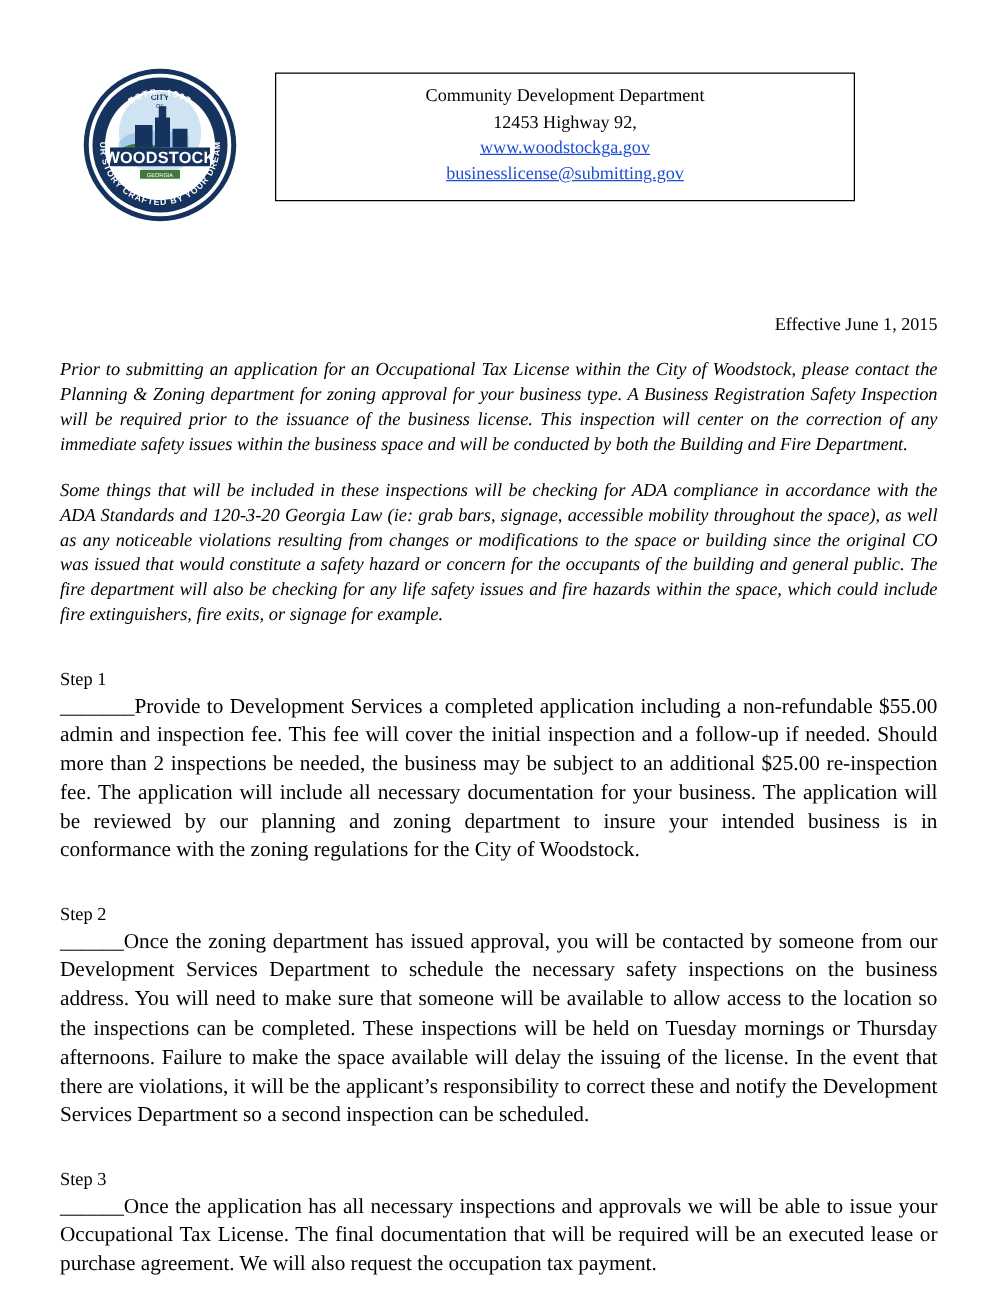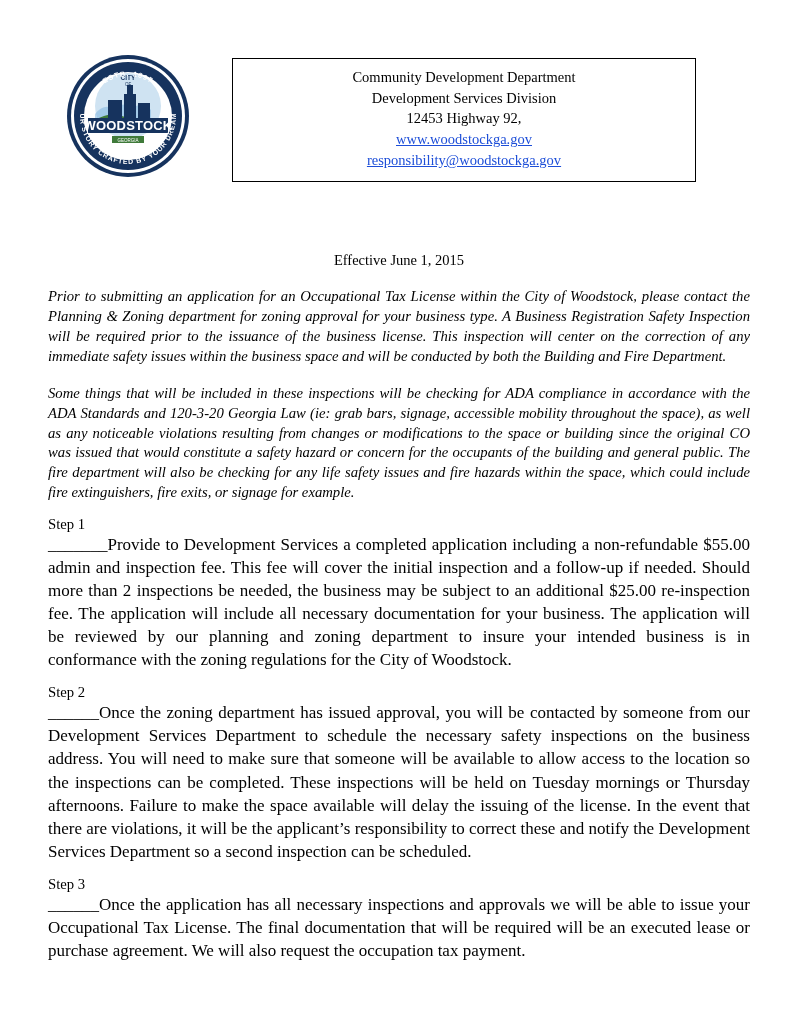--- a/index.html
+++ b/index.html
@@ -40,52 +40,52 @@
   .seal {
     width: 124px;
     height: 124px;
     position: relative;
   }
   .seal svg { display: block; }
 
   .addr-box {
     flex: 0 0 auto;
     width: 450px;
-    margin-left: 24px;
+    margin-left: 12px;
     margin-top: 10px;
     border: 1px solid #000;
     padding: 8px 6px 10px 6px;
     text-align: center;
     font-size: 14.5px;
     line-height: 1.43;
   }
   .addr-box div { white-space: nowrap; }
   .addr-link {
     color: #1d4ed8;
     text-decoration: underline;
   }
 
   
   .effective {
-    text-align: center;
+    text-align: right;
     font-size: 14.5px;
     margin-top: 54px;
     margin-bottom: 0;
   }
   p.body {
     font-size: 14.7px;
     line-height: 1.355;
     text-align: justify;
     margin: 18px 0 0 0;
     font-style: italic;
   }
   p.tight { margin-top: 17px; }
   .step-label {
     font-size: 14.7px;
-    margin: 13px 0 0 0;
+    margin: 33px 0 0 0;
   }
   .step-body {
     font-size: 17px;
     line-height: 1.355;
     text-align: justify;
     margin: 0;
   }
 </style>
 </head>
 <body>
@@ -130,24 +130,23 @@
           </text>
           <text font-family="'Liberation Sans', sans-serif" font-size="7" font-weight="bold" fill="#ffffff" letter-spacing="0.8">
             <textPath href="#arcBottom" startOffset="50%" text-anchor="middle">OUR STORY CRAFTED BY YOUR DREAMS</textPath>
           </text>
         </svg>
       </div>
     </div>
 
     <div class="addr-box">
       <div>Community Development Department</div>
-      <div>Development Services Division</div>
       <div>12453 Highway 92,</div>
       <div><a class="addr-link" href="#">www.woodstockga.gov</a></div>
-      <div><a class="addr-link" href="#">responsibility@woodstockga.gov</a></div>
+      <div><a class="addr-link" href="#">businesslicense@submitting.gov</a></div>
     </div>
 
   </div>
 
   <div class="effective">Effective June 1, 2015</div>
 
   <p class="body">Prior to submitting an application for an Occupational Tax License within the City of Woodstock, please contact the Planning &amp; Zoning department for zoning approval for your business type. A Business Registration Safety Inspection will be required prior to the issuance of the business license. This inspection will center on the correction of any immediate safety issues within the business space and will be conducted by both the Building and Fire Department.</p>
 
   <p class="body tight">Some things that will be included in these inspections will be checking for ADA compliance in accordance with the ADA Standards and 120-3-20 Georgia Law (ie: grab bars, signage, accessible mobility throughout the space),   as well as any noticeable violations resulting from changes or modifications to the space or building since the original CO was issued that would constitute a safety hazard or concern for the occupants of the building and general public.  The fire department will also be checking for any life safety issues and fire hazards within the space, which could include fire extinguishers, fire exits, or signage for example.</p>
 

